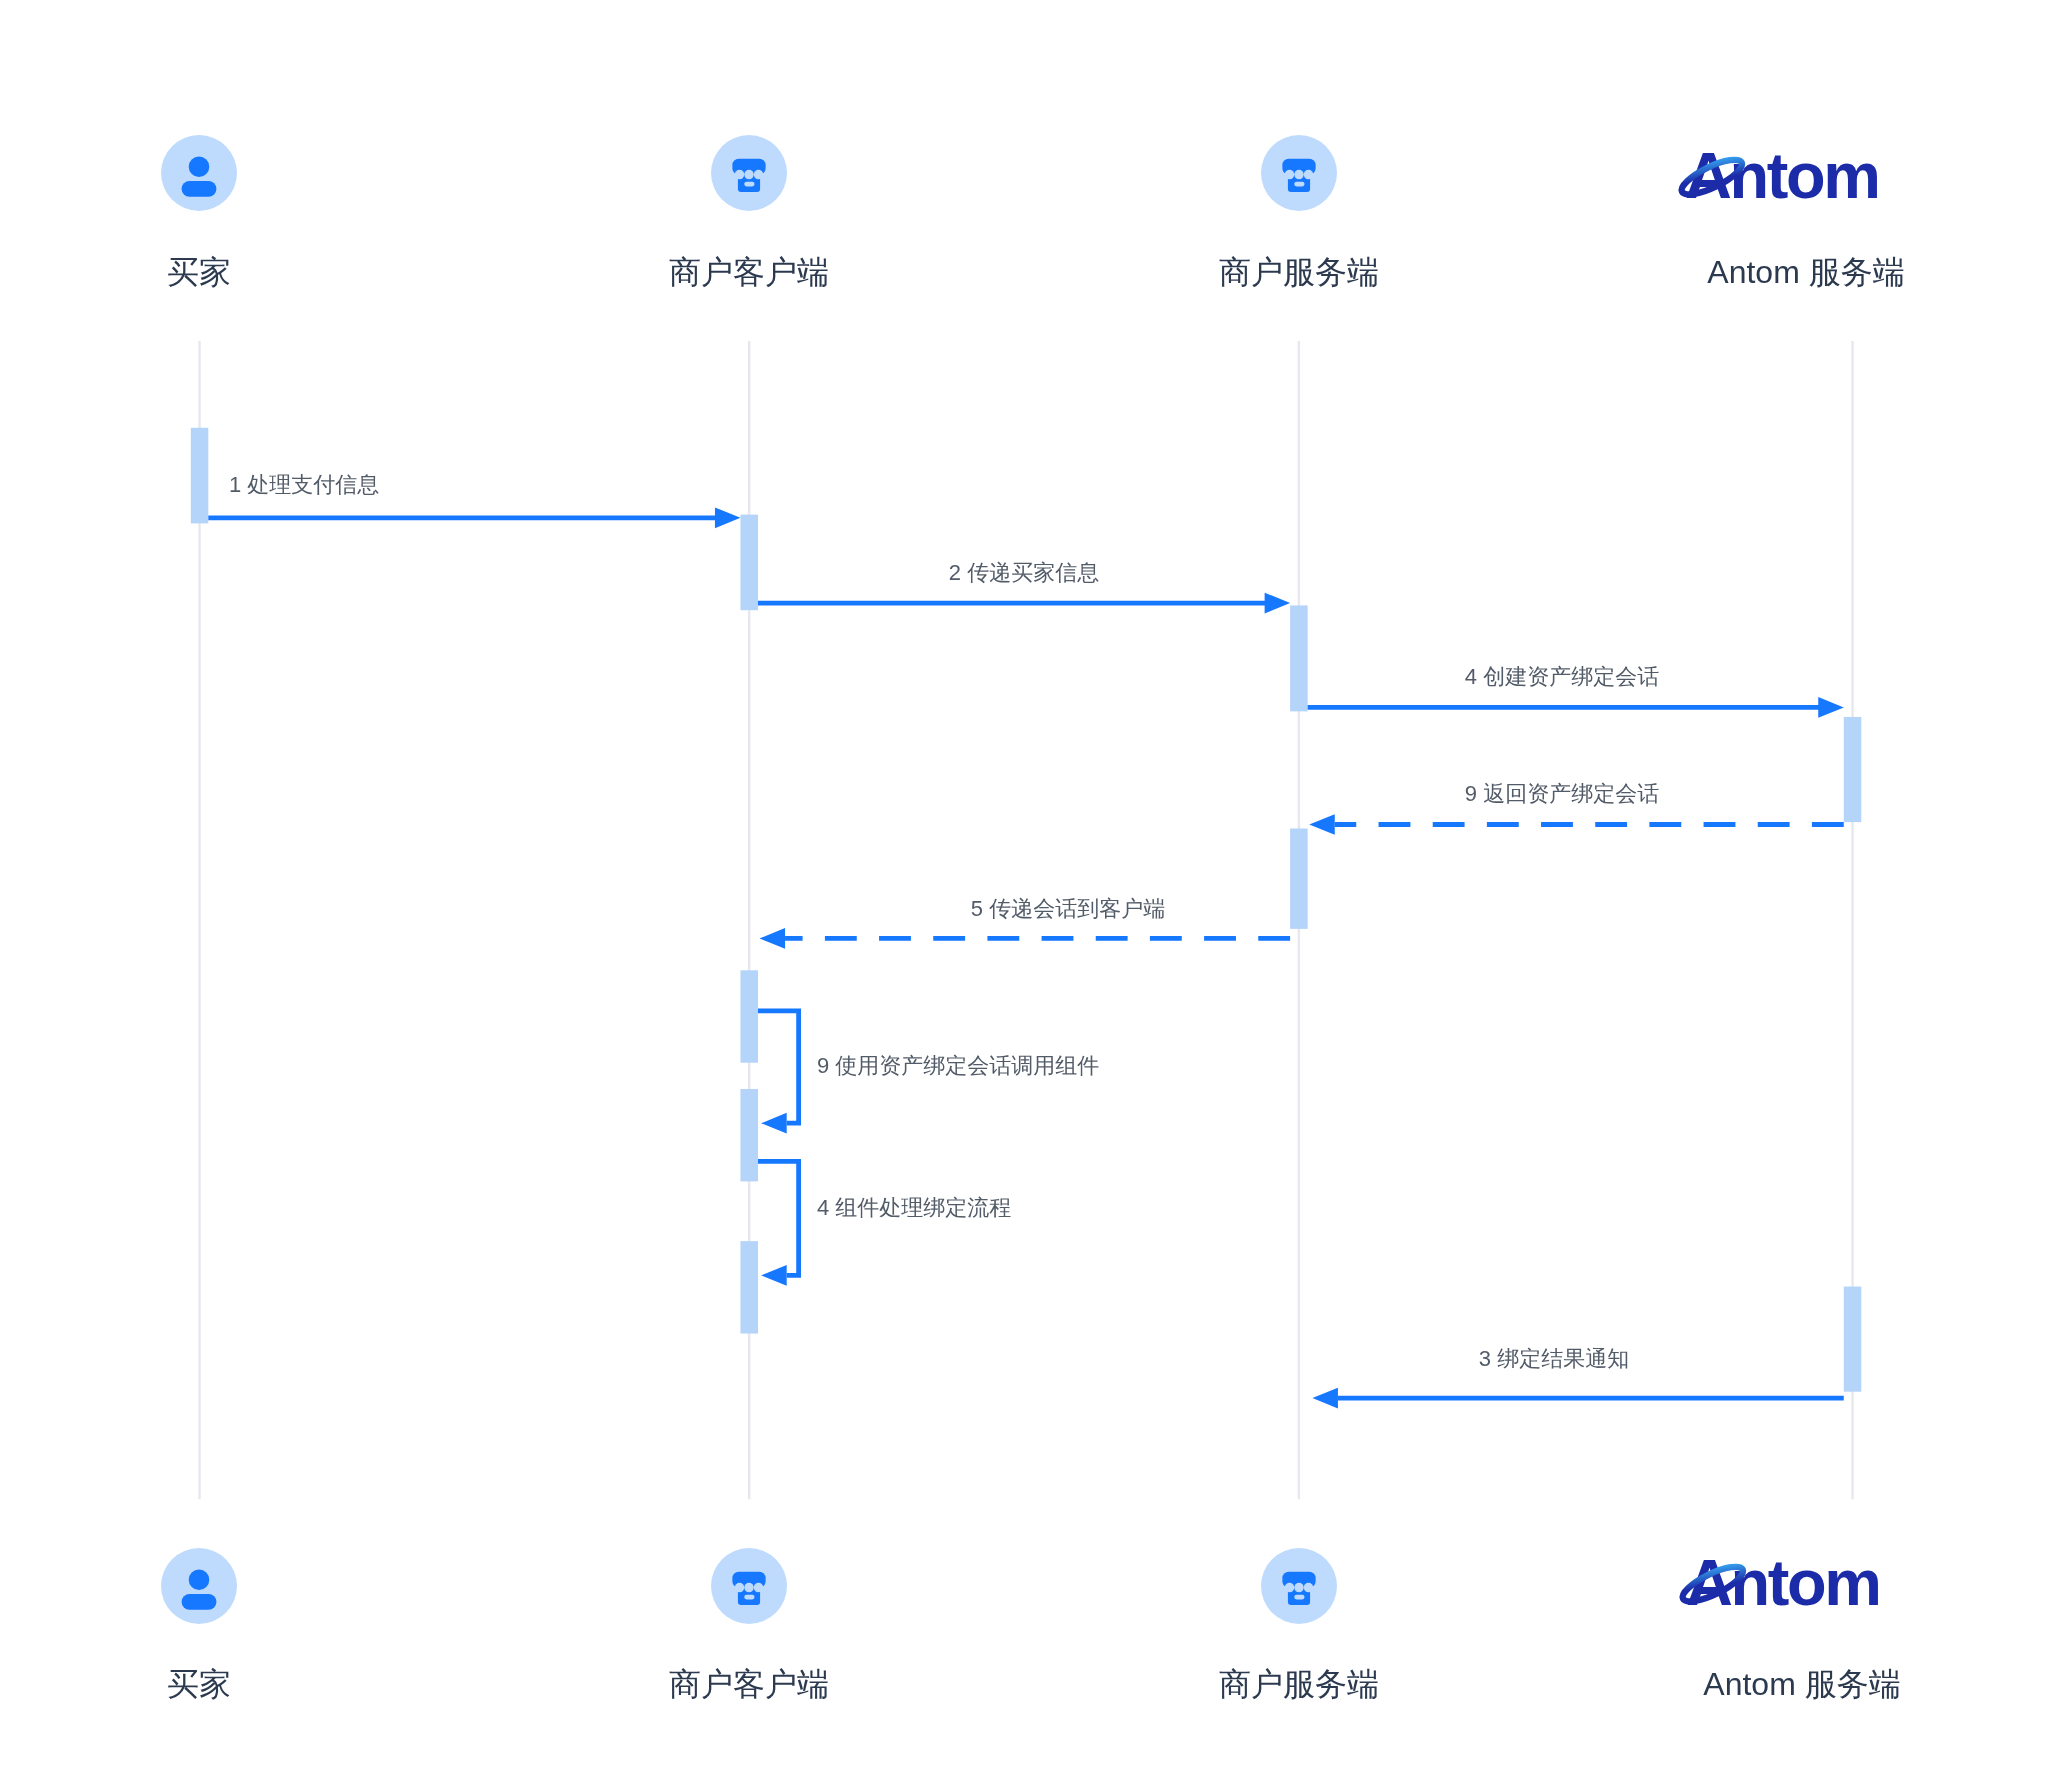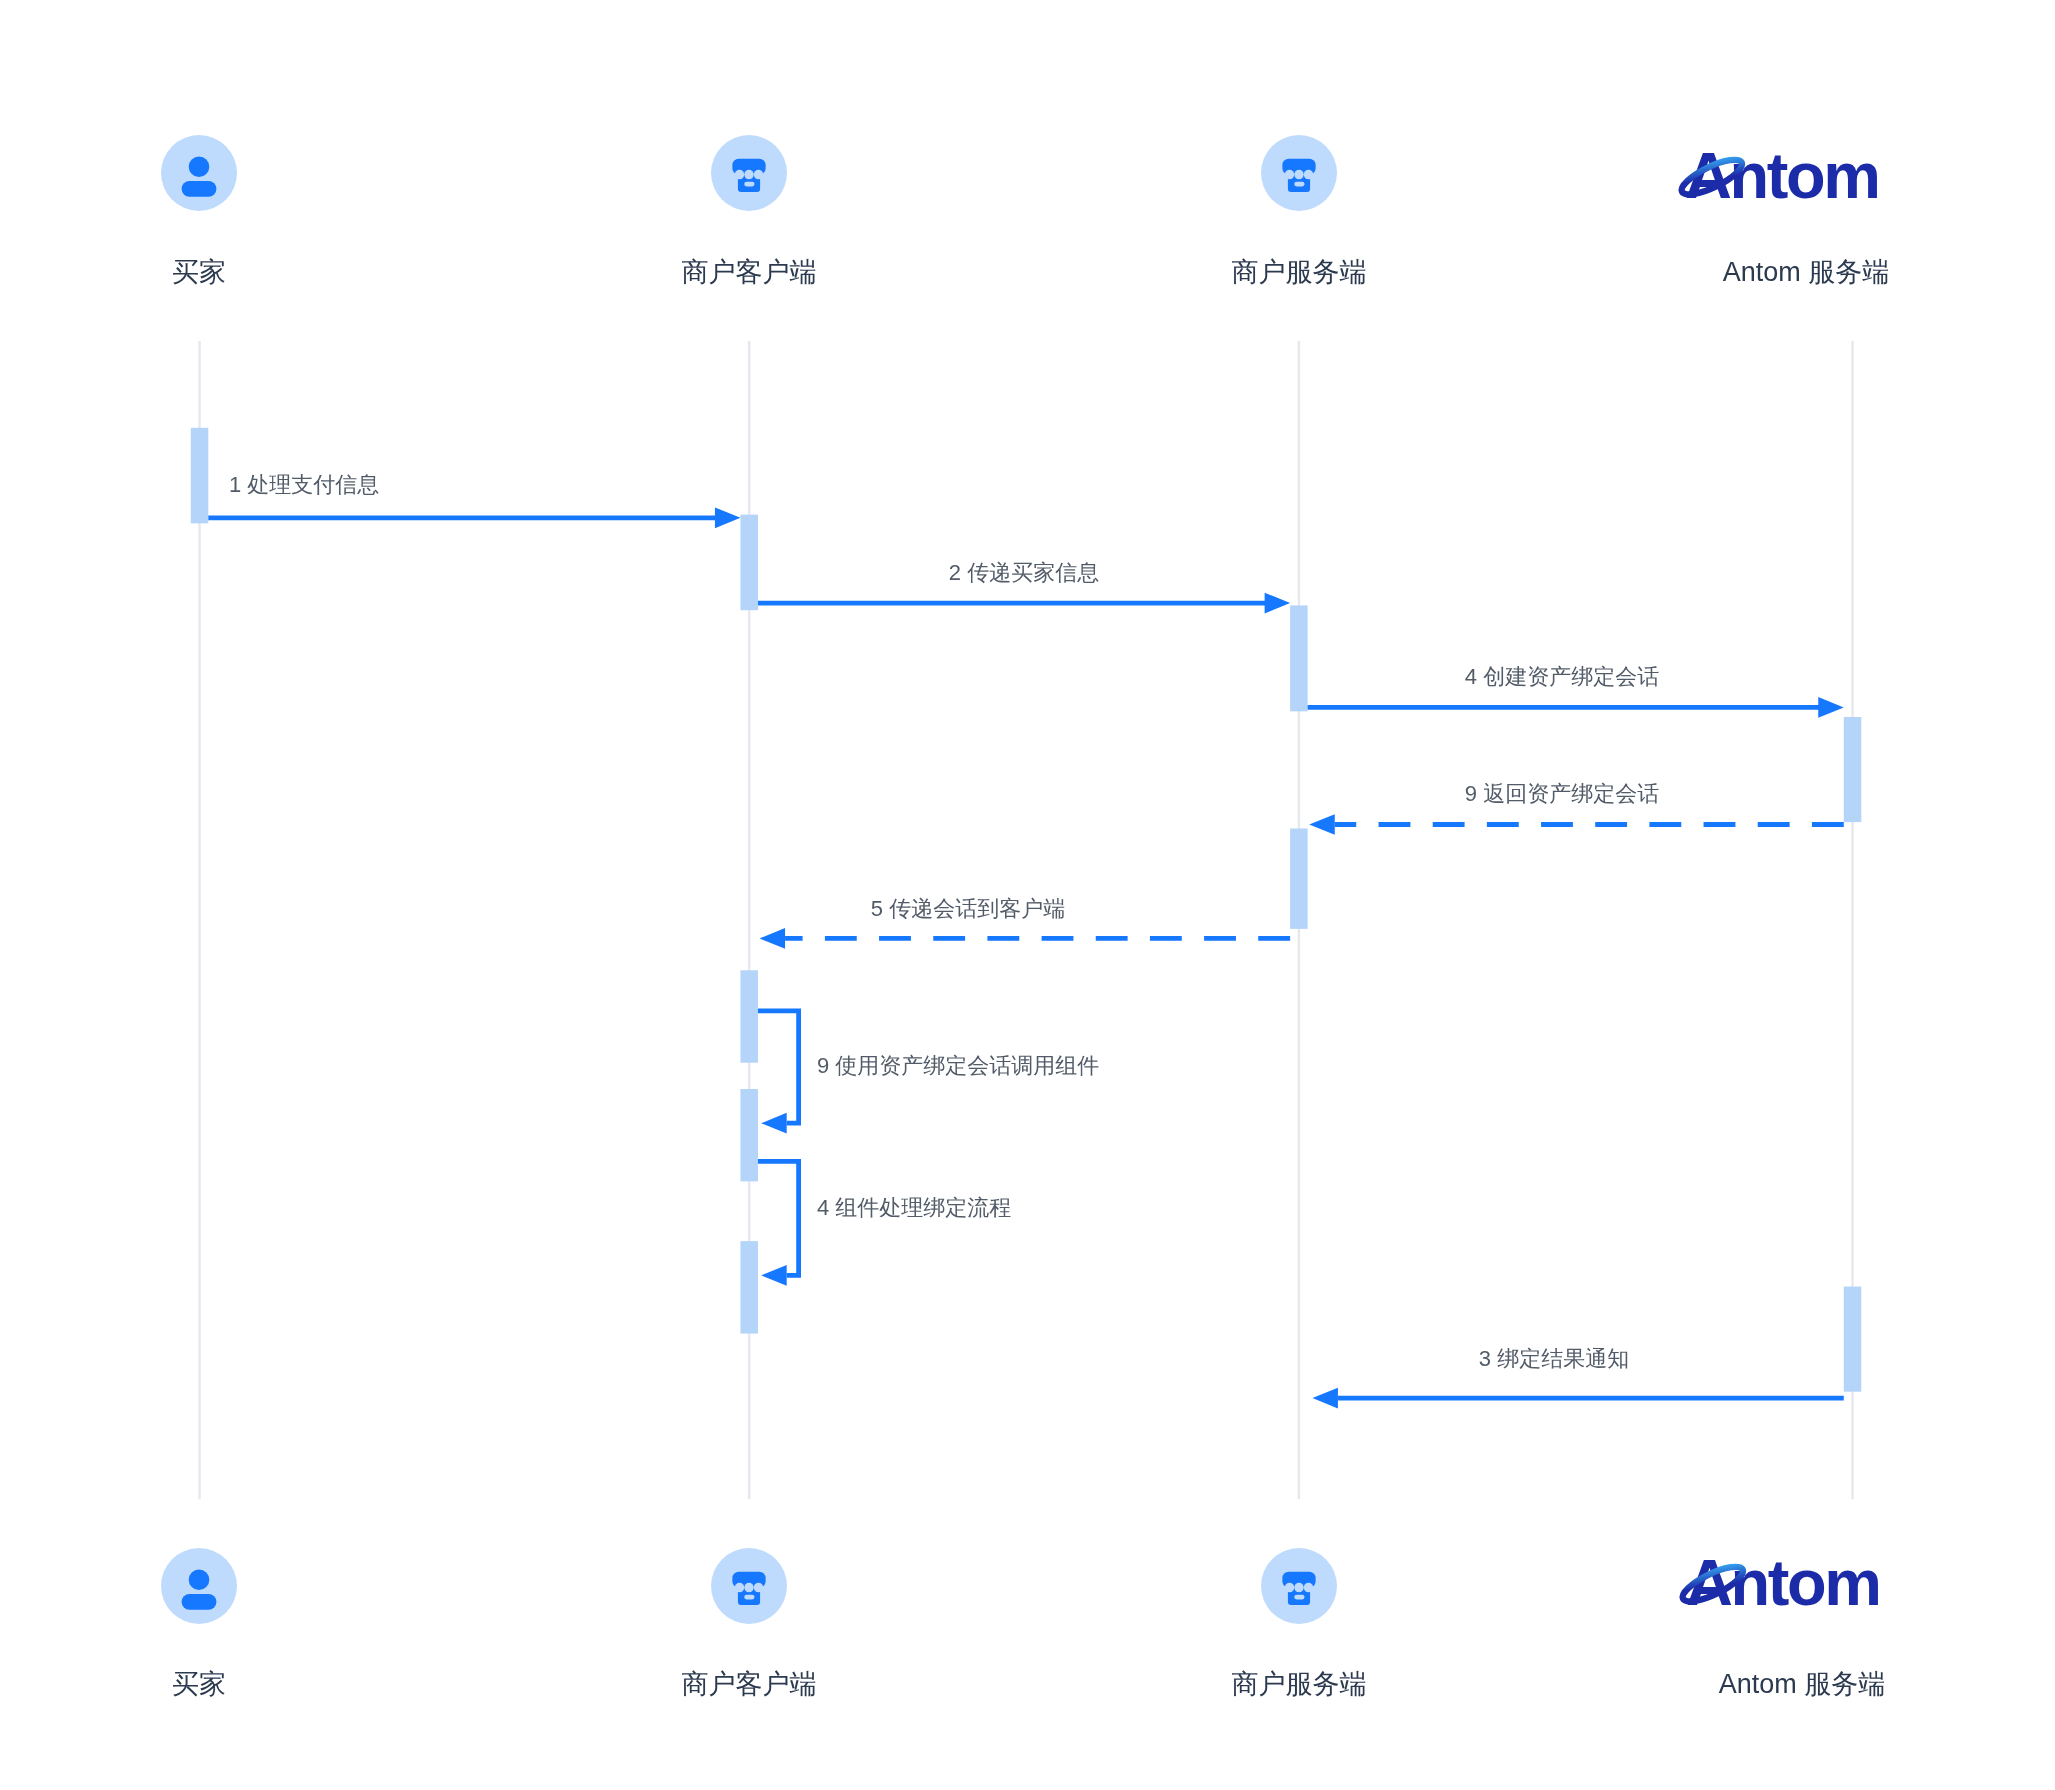--- a/index.html
+++ b/index.html
@@ -13,21 +13,21 @@
     --logo-swoosh:#38b0f8;
   }
   html,body{margin:0;padding:0;background:#ffffff;}
   body{font-family:"Liberation Sans","DejaVu Sans",sans-serif;}
   .stage{position:relative;width:2056px;height:1790px;background:#ffffff;overflow:hidden;margin-left:8px;}
   svg{display:block;overflow:visible;}
   .layer{position:absolute;left:0;top:0;}
   .icon{position:absolute;width:76px;height:76px;}
   .actor-label{
     position:absolute;
-    font-size:27px;line-height:38px;font-weight:500;
+    font-size:32px;line-height:38px;font-weight:500;
     color:var(--actor-text);
     white-space:nowrap;
     transform:translateX(-50%);
   }
   .msg-label{
     position:absolute;
     font-size:22px;line-height:35px;font-weight:400;
     color:var(--msg-text);
     white-space:nowrap;
   }
@@ -136,21 +136,21 @@
 
   <div class="actor-label" style="left:191px;top:253px">买家</div>
   <div class="actor-label" style="left:741px;top:253px">商户客户端</div>
   <div class="actor-label" style="left:1291px;top:253px">商户服务端</div>
   <div class="actor-label" style="left:1798px;top:253px">Antom 服务端</div>
 
   <div class="msg-label" style="left:221px;top:467px">1 处理支付信息</div>
   <div class="msg-label centered" style="left:1016px;top:555px">2 传递买家信息</div>
   <div class="msg-label centered" style="left:1554px;top:659px">4 创建资产绑定会话</div>
   <div class="msg-label centered" style="left:1554px;top:776px">9 返回资产绑定会话</div>
-  <div class="msg-label centered" style="left:960px;top:891px">5 传递会话到客户端</div>
+  <div class="msg-label centered" style="left:1060px;top:891px">5 传递会话到客户端</div>
   <div class="msg-label" style="left:809px;top:1048px">9 使用资产绑定会话调用组件</div>
   <div class="msg-label" style="left:809px;top:1190px">4 组件处理绑定流程</div>
   <div class="msg-label centered" style="left:1546px;top:1341px">3 绑定结果通知</div>
 
   <svg class="icon" style="left:153px;top:1548px" viewBox="0 0 96 96">
     <circle cx="48" cy="48" r="48" fill="var(--icon-bg,#bedbfd)"></circle>
     <circle cx="48" cy="40" r="13" fill="var(--accent,#1677ff)"></circle>
     <rect x="26" y="58" width="44" height="20" rx="10" fill="var(--accent,#1677ff)"></rect>
   </svg>
 

